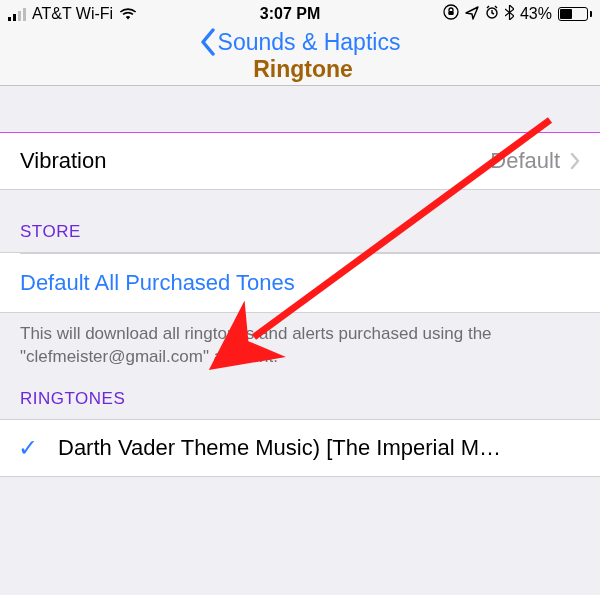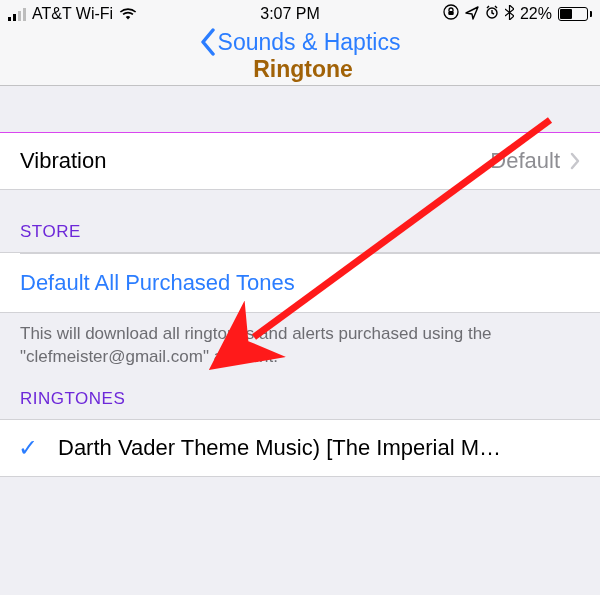--- a/index.html
+++ b/index.html
@@ -15,21 +15,21 @@
     height: 28px;
     display: flex;
     align-items: center;
     justify-content: space-between;
     padding: 0 8px;
     font-size: 16px;
     font-weight: 500;
     background: #f7f7f8;
   }
   .sb-left, .sb-right { display: flex; align-items: center; gap: 6px; }
-  .sb-center { flex: 1; text-align: center; font-weight: 400; }
+  .sb-center { flex: 1; text-align: center; font-weight: 700; }
   .signal { display: flex; align-items: flex-end; gap: 2px; height: 14px; }
   .signal .bar { width: 3px; background: #000; }
   .signal .bar.off { background: #bdbdbd; }
   .b1 { height: 4px; } .b2 { height: 7px; } .b3 { height: 10px; } .b4 { height: 13px; }
   .wifi-icon { width: 18px; height: 14px; }
   .loc-icon { font-size:15px; transform: rotate(0deg); }
   .alarm-icon { width:14px; height:14px; }
   .bt-icon { font-size:15px; }
   .battery { display:flex; align-items:center; gap:2px;}
   .battery-body { width:30px; height:14px; border:1.5px solid #000; border-radius:3px; position:relative; }
@@ -144,21 +144,21 @@
           <circle cx="7" cy="8" r="5" fill="none" stroke="#000" stroke-width="1.4"></circle>
           <path d="M7 5 V8 L9 9" stroke="#000" stroke-width="1.4" fill="none"></path>
           <path d="M2 3 L4 1 M12 3 L10 1" stroke="#000" stroke-width="1.4"></path>
         </svg>
     </span>
     <span class="bt-icon">
       <svg width="9" height="15" viewBox="0 0 9 15">
           <path d="M4.5 0 L4.5 15 L9 11 L0 4 M4.5 0 L9 4 L0 11" fill="none" stroke="#000" stroke-width="1.2"></path>
         </svg>
     </span>
-    <span>22%</span>
+    <span>43%</span>
     <span class="battery">
       <span class="battery-body">
           <span class="battery-fill"></span>
         </span>
       <span class="battery-cap"></span>
     </span>
   </div>
 </div>
 
 <div class="navbar">

